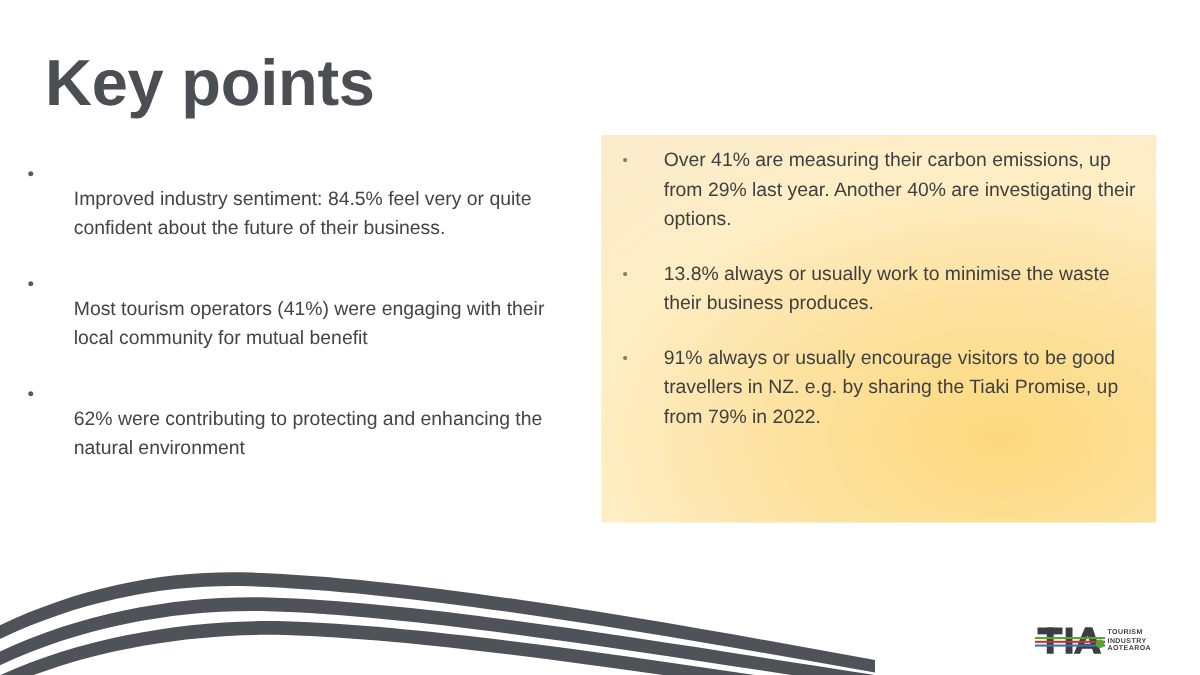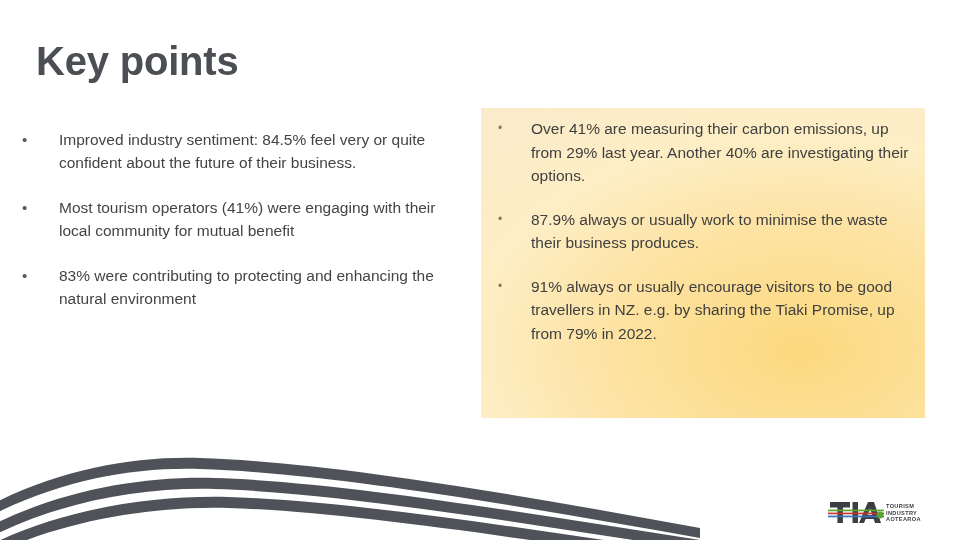--- a/index.html
+++ b/index.html
@@ -14,21 +14,21 @@
     background: #ffffff;
     overflow: hidden;
     font-family: "Liberation Sans", sans-serif;
   }
 
   
   .slide-title {
     position: absolute;
     left: 36px;
     top: 38px;
-    font-size: 40px;
+    font-size: 52px;
     font-weight: bold;
     color: #4b4e53;
     letter-spacing: -0.2px;
     line-height: 1.15;
     white-space: nowrap;
   }
 
   
   .left-col {
     position: absolute;
@@ -49,20 +49,21 @@
     font-size: 15px;
     line-height: 23px;
     padding-left: 4px;
     box-sizing: border-box;
   }
   .bullet-text {
     flex: 1 1 auto;
     font-size: 15.5px;
     line-height: 23px;
     color: #444444;
+    margin-top: 20px;
   }
 
   
   .right-panel {
     position: absolute;
     left: 481px;
     top: 108px;
     width: 444px;
     height: 310px;
     background:
@@ -143,36 +144,36 @@
       <span class="bullet-text">Improved industry sentiment: 84.5% feel very or quite confident about the future of their business.</span>
     </div>
 
     <div class="bullet-row">
       <span class="bullet-dot">•</span>
       <span class="bullet-text">Most tourism operators (41%) were engaging with their local community for mutual benefit</span>
     </div>
 
     <div class="bullet-row">
       <span class="bullet-dot">•</span>
-      <span class="bullet-text">83% were contributing to protecting and enhancing the natural environment</span>
+      <span class="bullet-text">62% were contributing to protecting and enhancing the natural environment</span>
     </div>
 
   </div>
 
   <div class="right-panel">
     <div class="right-inner">
 
       <div class="bullet-row-y">
         <span class="bullet-dot-y">•</span>
         <span class="bullet-text-y">Over 41% are measuring their carbon emissions, up from 29% last year. Another 40% are investigating their options.</span>
       </div>
 
       <div class="bullet-row-y">
         <span class="bullet-dot-y">•</span>
-        <span class="bullet-text-y">87.9% always or usually work to minimise the waste their business produces.</span>
+        <span class="bullet-text-y">13.8% always or usually work to minimise the waste their business produces.</span>
       </div>
 
       <div class="bullet-row-y">
         <span class="bullet-dot-y">•</span>
         <span class="bullet-text-y">91% always or usually encourage visitors to be good travellers in NZ. e.g. by sharing the Tiaki Promise, up from 79% in 2022.</span>
       </div>
 
     </div>
   </div>
 

